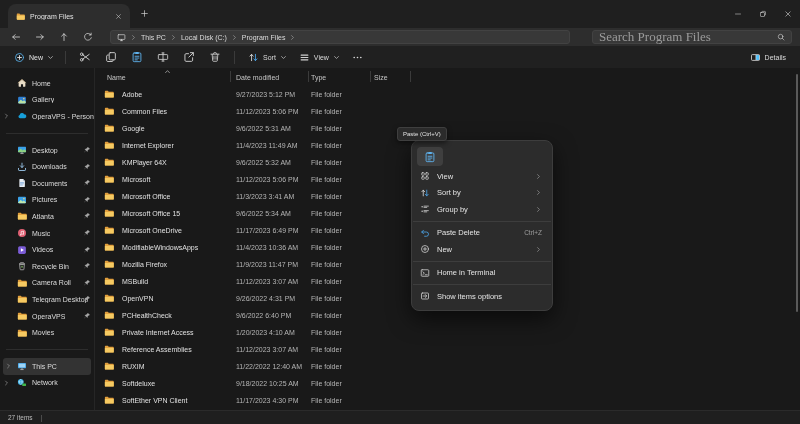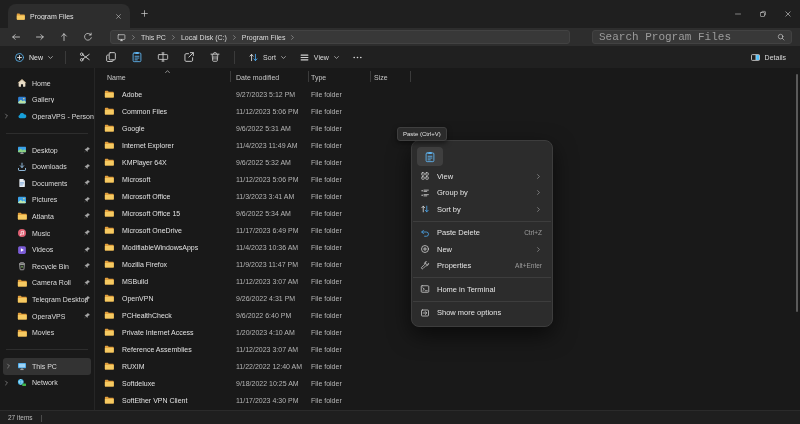--- a/index.html
+++ b/index.html
@@ -26,21 +26,21 @@
   
   .navbar{position:absolute;left:0;top:28px;right:0;height:18px;background:#2d2d2d;display:flex;align-items:center}
   #nav-buttons{display:flex;align-items:center;padding-left:5px;gap:3px}
   .nav-btn{width:21px;height:16px;background:none;border:none;color:#d6d6d6;display:flex;align-items:center;justify-content:center}
   .address{position:absolute;left:110px;top:2px;width:460px;height:14px;background:#383838;border:1px solid #424242;
            border-radius:3px;display:flex;align-items:center;gap:4px;padding:0 6px;font-size:7px;color:#dcdcdc}
   .crumb{white-space:nowrap}
   .crumb-chev{color:#9f9f9f}
   .search{position:absolute;left:592px;top:2px;width:200px;height:14px;background:#383838;border:1px solid #424242;
           border-radius:3px;display:flex;align-items:center;padding:0 6px;gap:4px}
-  .search input{flex:1;background:transparent;border:none;outline:none;color:#cfcfcf;font-size:11px;font-family:Liberation Mono, monospace}
+  .search input{flex:1;background:transparent;border:none;outline:none;color:#cfcfcf;font-size:13px;font-family:Liberation Serif, serif}
   .search input::placeholder{color:#9b9b9b}
 
   
   .toolbar{position:absolute;left:0;top:46px;right:0;height:22px;background:#202020;display:flex;align-items:center;padding:0 10px}
   .tb-new{display:flex;align-items:center;gap:4px;background:none;border:none;color:#e3e3e3;font-size:7px;font-family:inherit;padding:0 4px;height:18px}
   .tb-sep{width:1px;height:13px;background:#3a3a3a;margin:0 7px}
   #tb-icons{display:flex;align-items:center;gap:2px}
   .tb-btn{width:24px;height:18px;background:none;border:none;display:flex;align-items:center;justify-content:center;color:#8a8a8a}
   .tb-text-btn{display:flex;align-items:center;gap:4px;background:none;border:none;color:#dadada;font-size:7px;font-family:inherit;height:18px;padding:0 6px}
   .tb-spacer{flex:1}
@@ -835,47 +835,47 @@
           </span>
           <span class="ctx-label">View</span>
           <span class="ic ic-7 ctx-sub">
             <svg viewBox="0 0 16 16" fill="none" stroke="currentColor" stroke-width="1.5" stroke-linecap="round" stroke-linejoin="round">
               <path d="M5.8 3.6 10.2 8l-4.4 4.4"></path>
             </svg>
           </span>
         </div>
         <div class="ctx-item">
           <span class="ic ic-10">
+            <svg viewBox="0 0 16 16" fill="none" stroke-width="1.3" stroke-linecap="round" stroke-linejoin="round">
+              <path d="M5.2 12.6V3.6M2.9 6 5.2 3.4 7.5 6" stroke="#d9d9d9"></path>
+              <path d="M10.8 3.4v9M8.5 10l2.3 2.6 2.3-2.6" stroke="#4ba5ea"></path>
+            </svg>
+          </span>
+          <span class="ctx-label">Sort by</span>
+          <span class="ic ic-7 ctx-sub">
+            <svg viewBox="0 0 16 16" fill="none" stroke="currentColor" stroke-width="1.5" stroke-linecap="round" stroke-linejoin="round">
+              <path d="M5.8 3.6 10.2 8l-4.4 4.4"></path>
+            </svg>
+          </span>
+        </div>
+        <div class="ctx-item">
+          <span class="ic ic-10">
             <svg viewBox="0 0 16 16" fill="none" stroke="#d9d9d9" stroke-width="1.2" stroke-linecap="round">
               <circle cx="3.4" cy="4.4" r="1.1" fill="#d9d9d9" stroke="none"></circle>
               <circle cx="3.4" cy="11.6" r="1.1" fill="#d9d9d9" stroke="none"></circle>
               <path d="M6.4 3.4h7M6.4 5.4h4.4M6.4 10.6h7M6.4 12.6h4.4"></path>
             </svg>
           </span>
           <span class="ctx-label">Group by</span>
           <span class="ic ic-7 ctx-sub">
             <svg viewBox="0 0 16 16" fill="none" stroke="currentColor" stroke-width="1.5" stroke-linecap="round" stroke-linejoin="round">
               <path d="M5.8 3.6 10.2 8l-4.4 4.4"></path>
             </svg>
           </span>
         </div>
-        <div class="ctx-item">
-          <span class="ic ic-10">
-            <svg viewBox="0 0 16 16" fill="none" stroke-width="1.3" stroke-linecap="round" stroke-linejoin="round">
-              <path d="M5.2 12.6V3.6M2.9 6 5.2 3.4 7.5 6" stroke="#d9d9d9"></path>
-              <path d="M10.8 3.4v9M8.5 10l2.3 2.6 2.3-2.6" stroke="#4ba5ea"></path>
-            </svg>
-          </span>
-          <span class="ctx-label">Sort by</span>
-          <span class="ic ic-7 ctx-sub">
-            <svg viewBox="0 0 16 16" fill="none" stroke="currentColor" stroke-width="1.5" stroke-linecap="round" stroke-linejoin="round">
-              <path d="M5.8 3.6 10.2 8l-4.4 4.4"></path>
-            </svg>
-          </span>
-        </div>
         <div class="ctx-sep"></div>
         <div class="ctx-item">
           <span class="ic ic-10">
             <svg viewBox="0 0 16 16" fill="none" stroke="#4ba5ea" stroke-width="1.3" stroke-linecap="round" stroke-linejoin="round">
               <path d="M2.8 6.4h7.4a3.4 3.4 0 0 1 0 6.8H7.4M5.6 3.6 2.8 6.4l2.8 2.8"></path>
             </svg>
           </span>
           <span class="ctx-label">Paste Delete</span>
           <span class="ctx-shortcut">Ctrl+Z</span>
         </div>
@@ -886,45 +886,36 @@
               <path d="M8 5.4v5.2M5.4 8h5.2"></path>
             </svg>
           </span>
           <span class="ctx-label">New</span>
           <span class="ic ic-7 ctx-sub">
             <svg viewBox="0 0 16 16" fill="none" stroke="currentColor" stroke-width="1.5" stroke-linecap="round" stroke-linejoin="round">
               <path d="M5.8 3.6 10.2 8l-4.4 4.4"></path>
             </svg>
           </span>
         </div>
-        <div class="ctx-item">
-          <span class="ic ic-10">
-            <svg viewBox="0 0 16 16" fill="none" stroke="currentColor" stroke-width="1.1" stroke-linecap="round" stroke-linejoin="round">
-              <path d="M13.8 4.4a3.3 3.3 0 0 1-4.4 3.1L5 11.9a1.5 1.5 0 1 1-2.1-2.1l4.4-4.4a3.3 3.3 0 0 1 3.1-4.4L8.6 2.8l.5 2.1 2.1.5z"></path>
-            </svg>
-          </span>
-          <span class="ctx-label">Properties</span>
-          <span class="ctx-shortcut">Alt+Enter</span>
-        </div>
         <div class="ctx-sep"></div>
         <div class="ctx-item">
           <span class="ic ic-10">
             <svg viewBox="0 0 16 16" fill="none" stroke="currentColor" stroke-width="1.2" stroke-linecap="round" stroke-linejoin="round">
               <rect x="2" y="2.8" width="12" height="10.4" rx="1.3"></rect>
               <path d="M4.6 6.2 7 8.3l-2.4 2.1M8.4 10.8h3.2"></path>
             </svg>
           </span>
           <span class="ctx-label">Home in Terminal</span>
         </div>
         <div class="ctx-sep"></div>
         <div class="ctx-item">
           <span class="ic ic-10">
             <svg viewBox="0 0 16 16" fill="none" stroke="currentColor" stroke-width="1.2" stroke-linecap="round" stroke-linejoin="round">
               <rect x="2.4" y="3.2" width="11.2" height="9.6" rx="1.3"></rect>
               <path d="M5 8h5.4M8.4 5.6 10.8 8l-2.4 2.4"></path>
             </svg>
           </span>
-          <span class="ctx-label">Show more options</span>
+          <span class="ctx-label">Show items options</span>
         </div>
       </div>
   </div>
 
 </div>
 
 </body></html>

